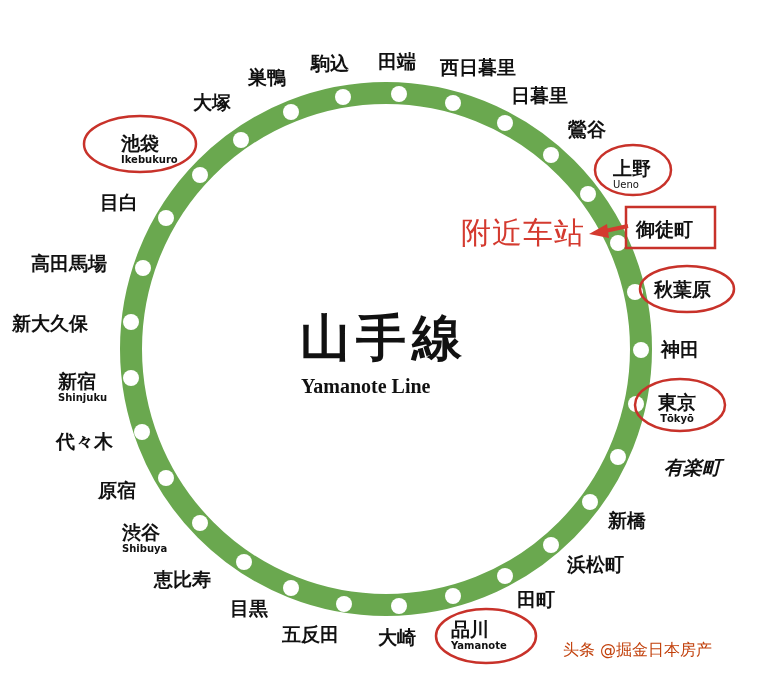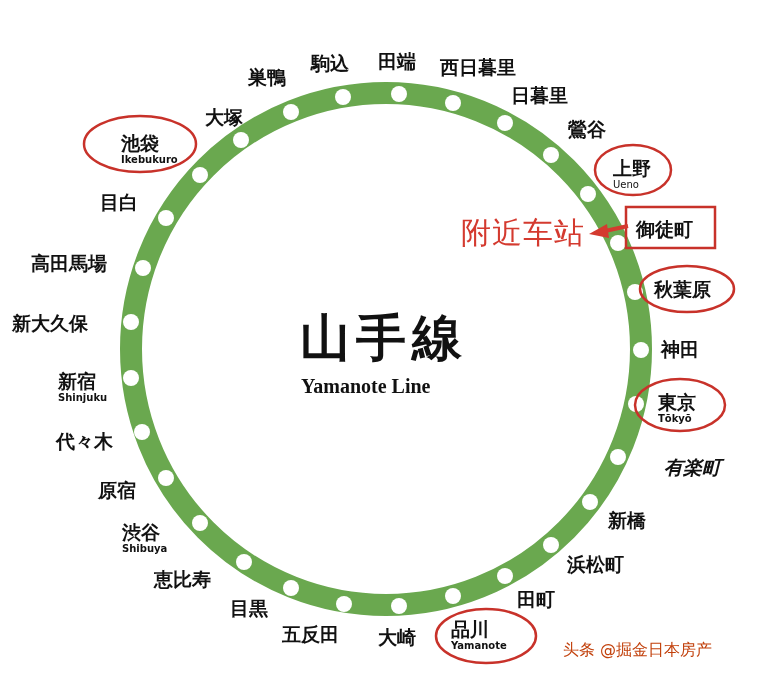--- a/index.html
+++ b/index.html
@@ -1,21 +1,21 @@
 <!DOCTYPE html>
 <html><head>
 <meta charset="utf-8">
 <style>
   html, body { margin: 0; padding: 0; background: #ffffff; }
   body { width: 758px; height: 678px; position: relative; overflow: hidden;
          font-family: "DejaVu Sans", "Liberation Sans", sans-serif; }
   #stage { position: absolute; left: 0; top: 0; width: 758px; height: 678px; }
   svg#map { position: absolute; left: 0; top: 0; }
   .label { position: absolute; color: #111; font-weight: bold; font-size: 19px; line-height: 1; white-space: nowrap; letter-spacing: 0px; }
-  .label .romaji { display: block; font-size: 10px; font-weight: bold; margin-top: 2px; text-align: left; letter-spacing: 0; }
+  .label .romaji { display: block; font-size: 10px; font-weight: bold; margin-top: 2px; text-align: center; letter-spacing: 0; }
   .title-jp { position: absolute; left: 300px; top: 313px; font-size: 50px; font-weight: bold; color: #111; letter-spacing: 6px; line-height: 1; }
   .title-en { position: absolute; left: 301px; top: 376px; font-size: 20px; font-weight: bold; color: #111; font-family: Liberation Serif, serif; line-height: 1; }
   .nearby { position: absolute; left: 461px; top: 218px; font-size: 30px; color: #d43a2f; line-height: 1; letter-spacing: 1px; }
   .watermark { position: absolute; left: 563px; top: 642px; font-size: 16px; color: #c2410c; line-height: 1; white-space: nowrap; }
 </style>
 </head>
 <body>
 
 <div id="stage">
   <svg id="map" width="758" height="678" viewBox="0 0 758 678">
@@ -93,18 +93,18 @@
   <div class="label" style="left:230px;top:599px;"><span>目黒</span></div>
   <div class="label" style="left:154px;top:570px;"><span>恵比寿</span></div>
   <div class="label" style="left:122px;top:523px;"><span>渋谷</span><span class="romaji">Shibuya</span></div>
   <div class="label" style="left:98px;top:481px;"><span>原宿</span></div>
   <div class="label" style="left:56px;top:432px;"><span>代々木</span></div>
   <div class="label" style="left:58px;top:372px;"><span>新宿</span><span class="romaji">Shinjuku</span></div>
   <div class="label" style="left:12px;top:314px;"><span>新大久保</span></div>
   <div class="label" style="left:31px;top:254px;"><span>高田馬場</span></div>
   <div class="label" style="left:100px;top:193px;"><span>目白</span></div>
   <div class="label" style="left:121px;top:134px;"><span>池袋</span><span class="romaji">Ikebukuro</span></div>
-  <div class="label" style="left:193px;top:108px;margin-left:12px;"><span>大塚</span></div>
+  <div class="label" style="left:193px;top:93px;"><span>大塚</span></div>
   <div class="label" style="left:248px;top:68px;"><span>巣鴨</span></div>
   <div class="label" style="left:311px;top:54px;"><span>駒込</span></div>
 
   <div class="watermark">头条 @掘金日本房产</div>
 </div>
 
 </body></html>

